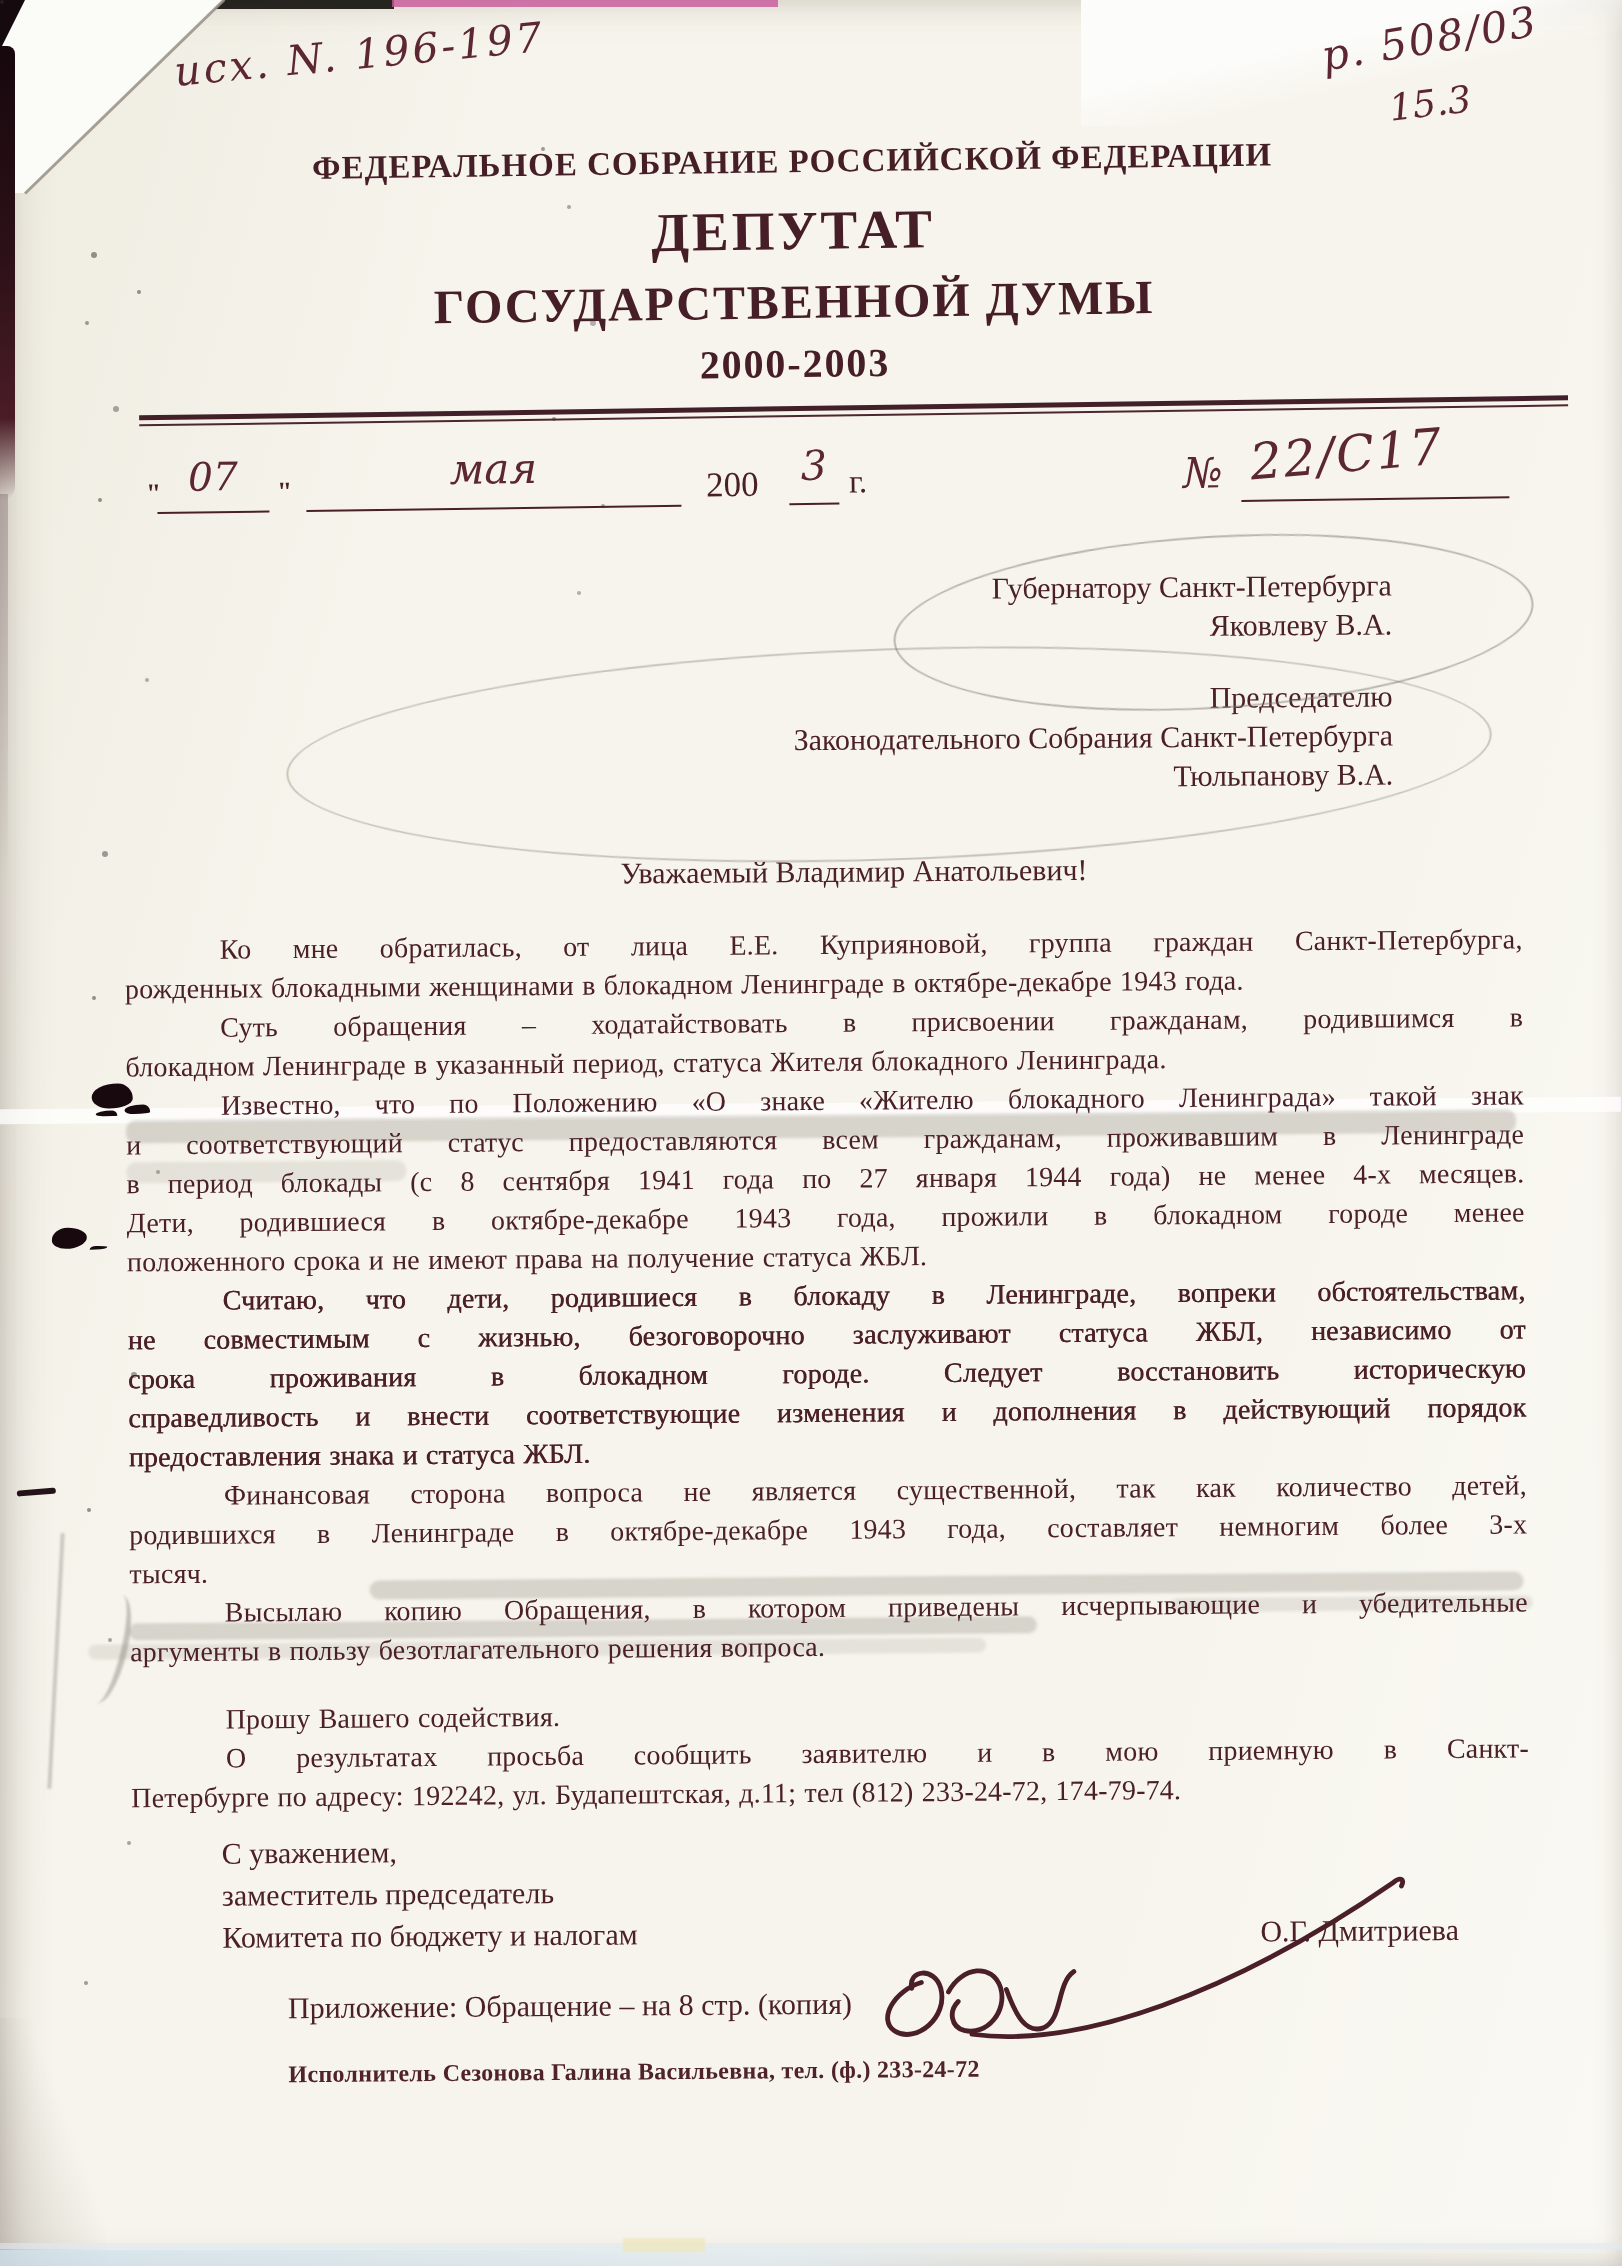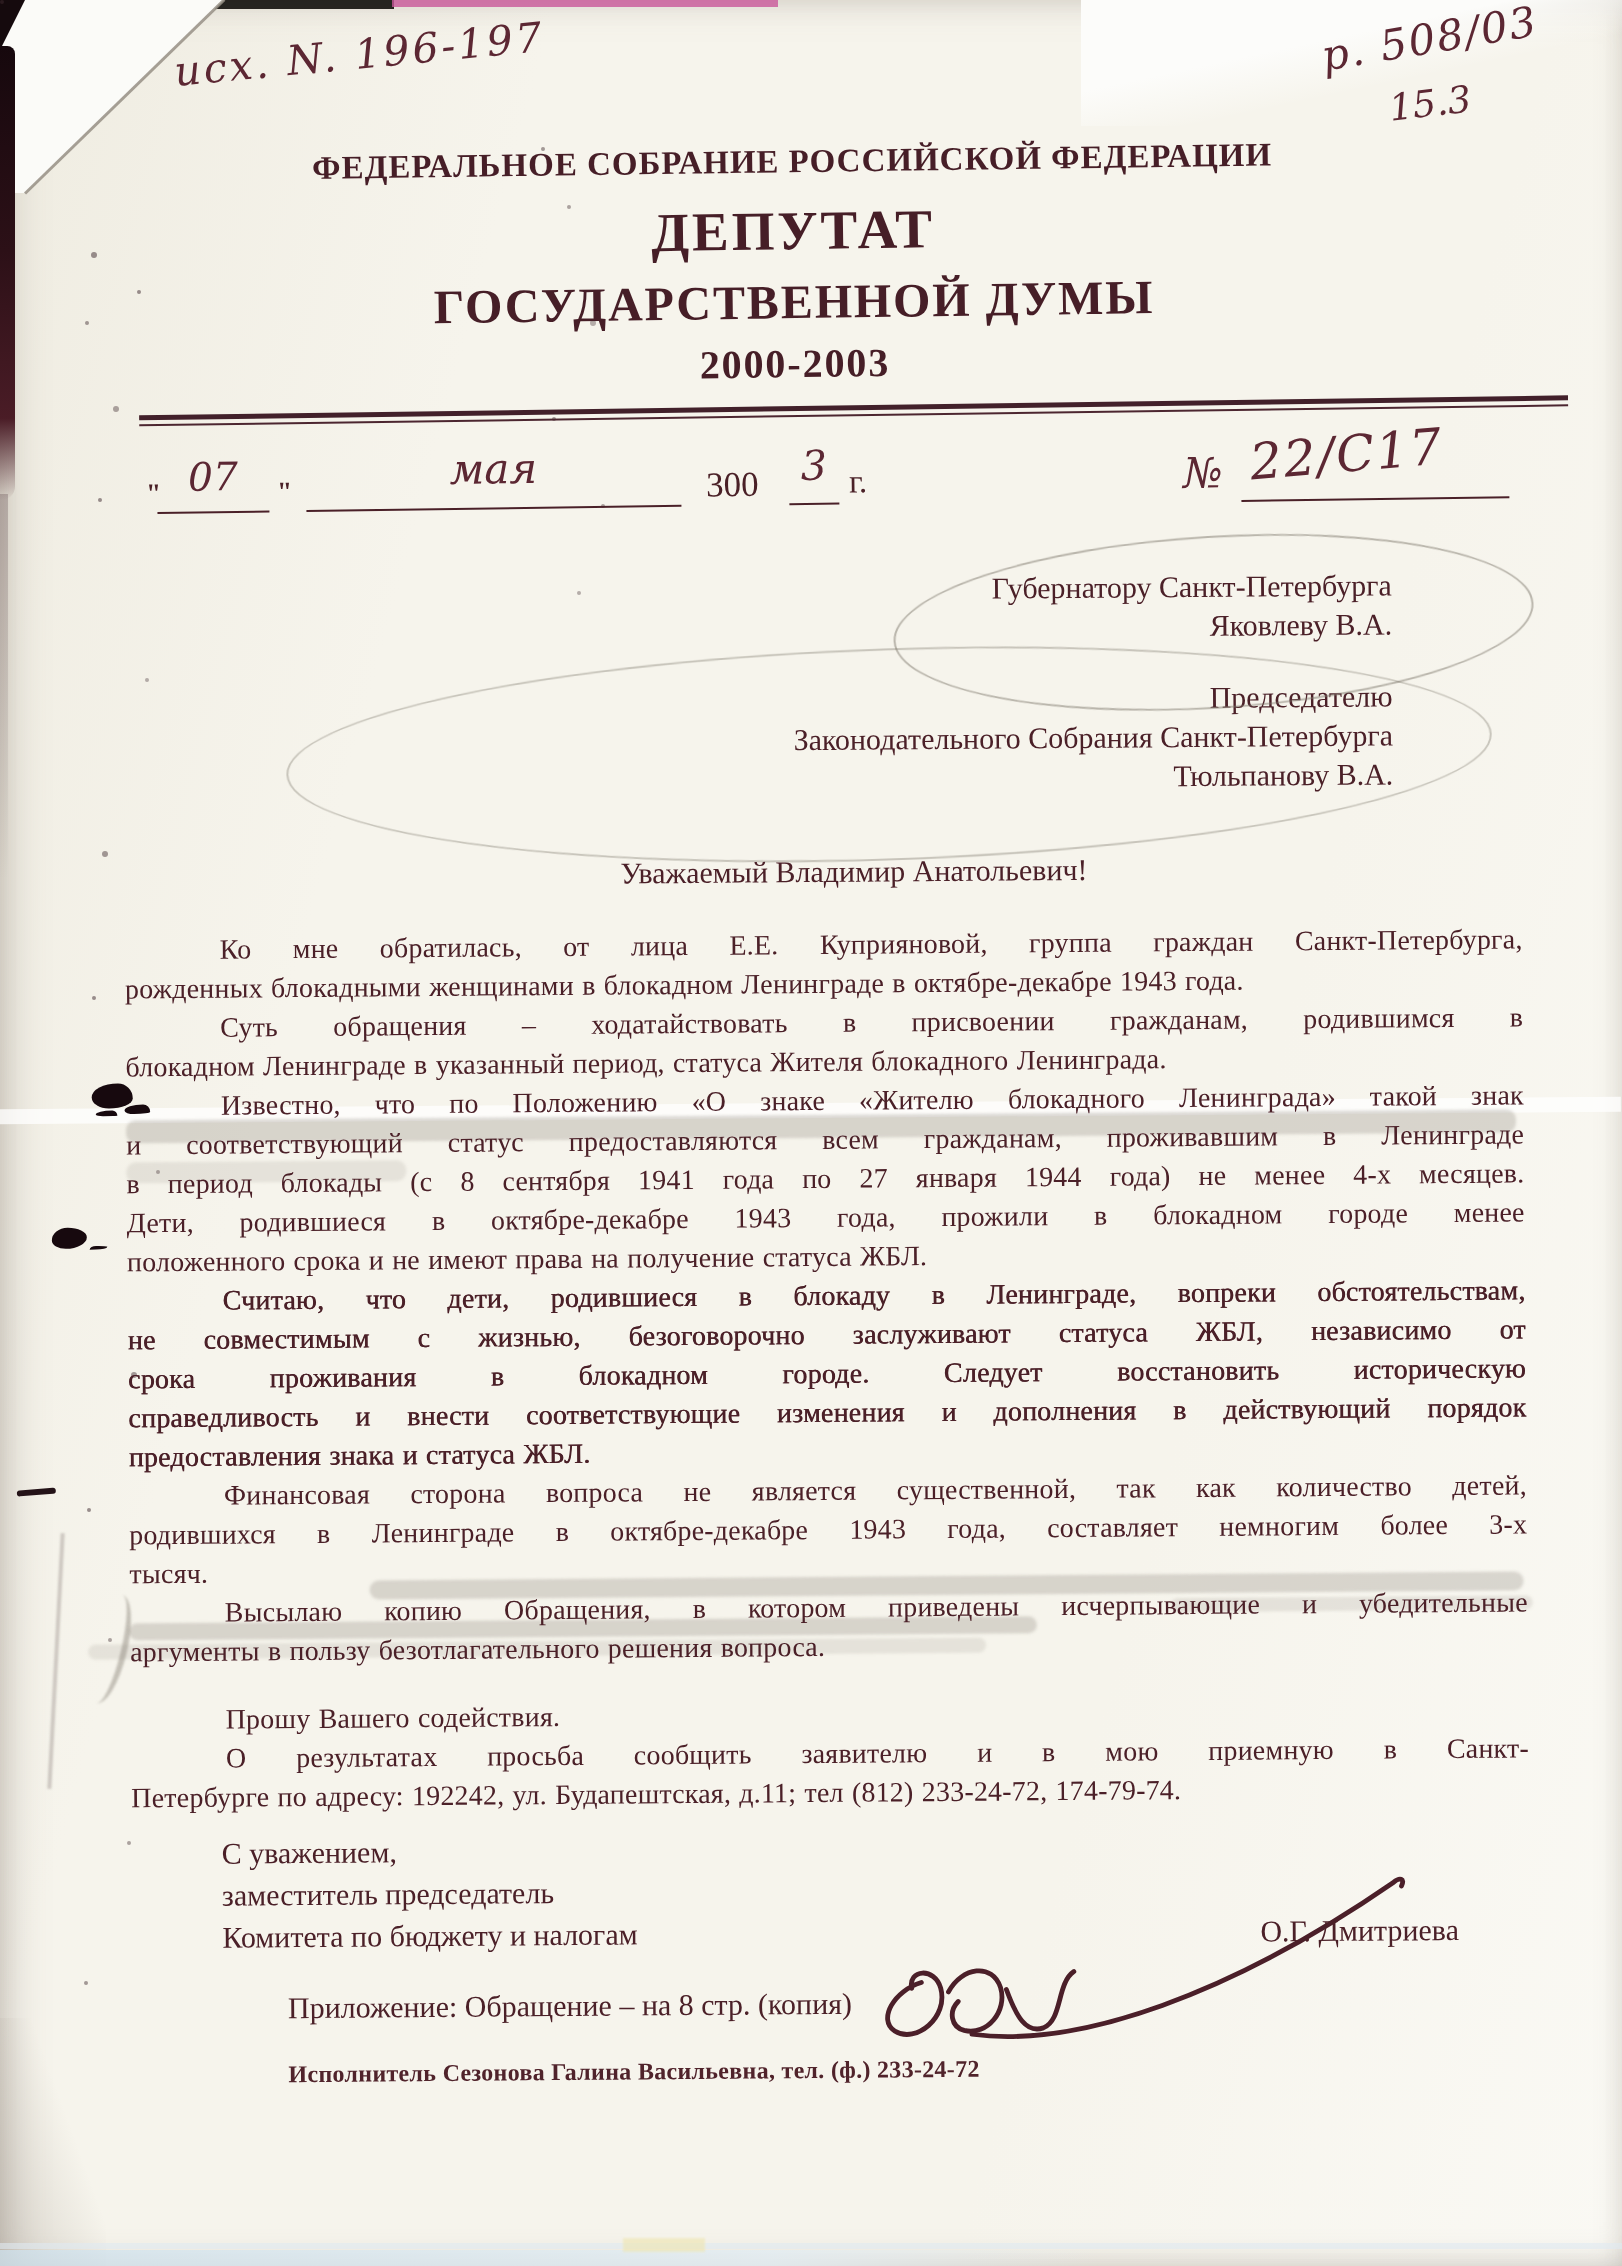--- a/index.html
+++ b/index.html
@@ -164,21 +164,21 @@
       <div class="abs years">2000-2003</div>
       <div class="abs rule-thick"></div>
       <div class="abs rule-thin"></div>
 
       <div class="abs print dl-q1">"</div>
       <div class="abs hw dl-day">07</div>
       <div class="abs dl-u1"></div>
       <div class="abs print dl-q2">"</div>
       <div class="abs hw dl-month">мая</div>
       <div class="abs dl-u2"></div>
-      <div class="abs print dl-year">300</div>
+      <div class="abs print dl-year">200</div>
       <div class="abs hw dl-y3">3</div>
       <div class="abs dl-u3"></div>
       <div class="abs print dl-g">г.</div>
       <div class="abs hw num-sign">№</div>
       <div class="abs num-u"></div>
       <div class="abs hw num-val">22/С17</div>
     </div>
 
     <div class="abs addr">
       <div>Губернатору Санкт-Петербурга</div>

